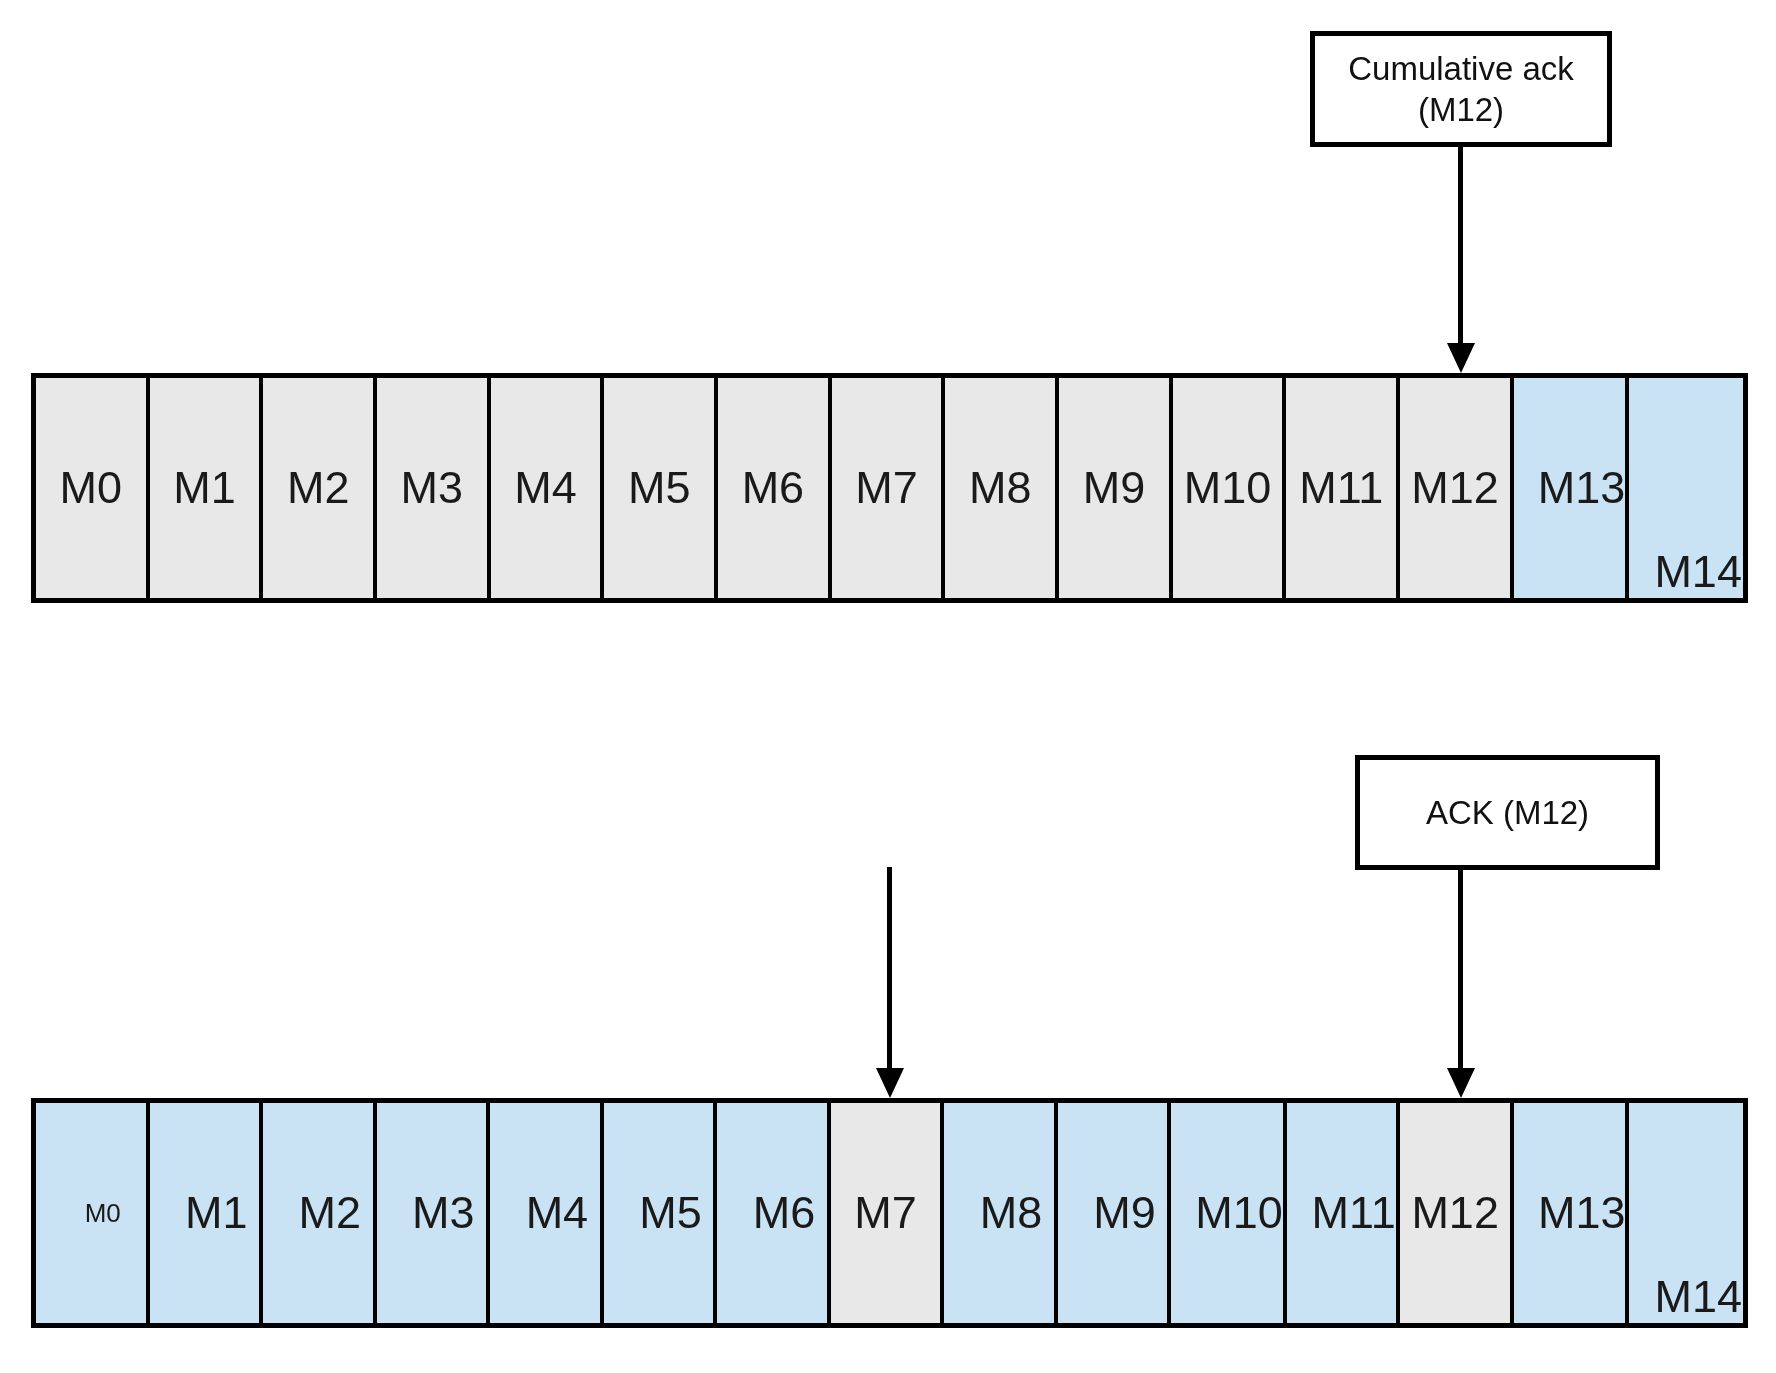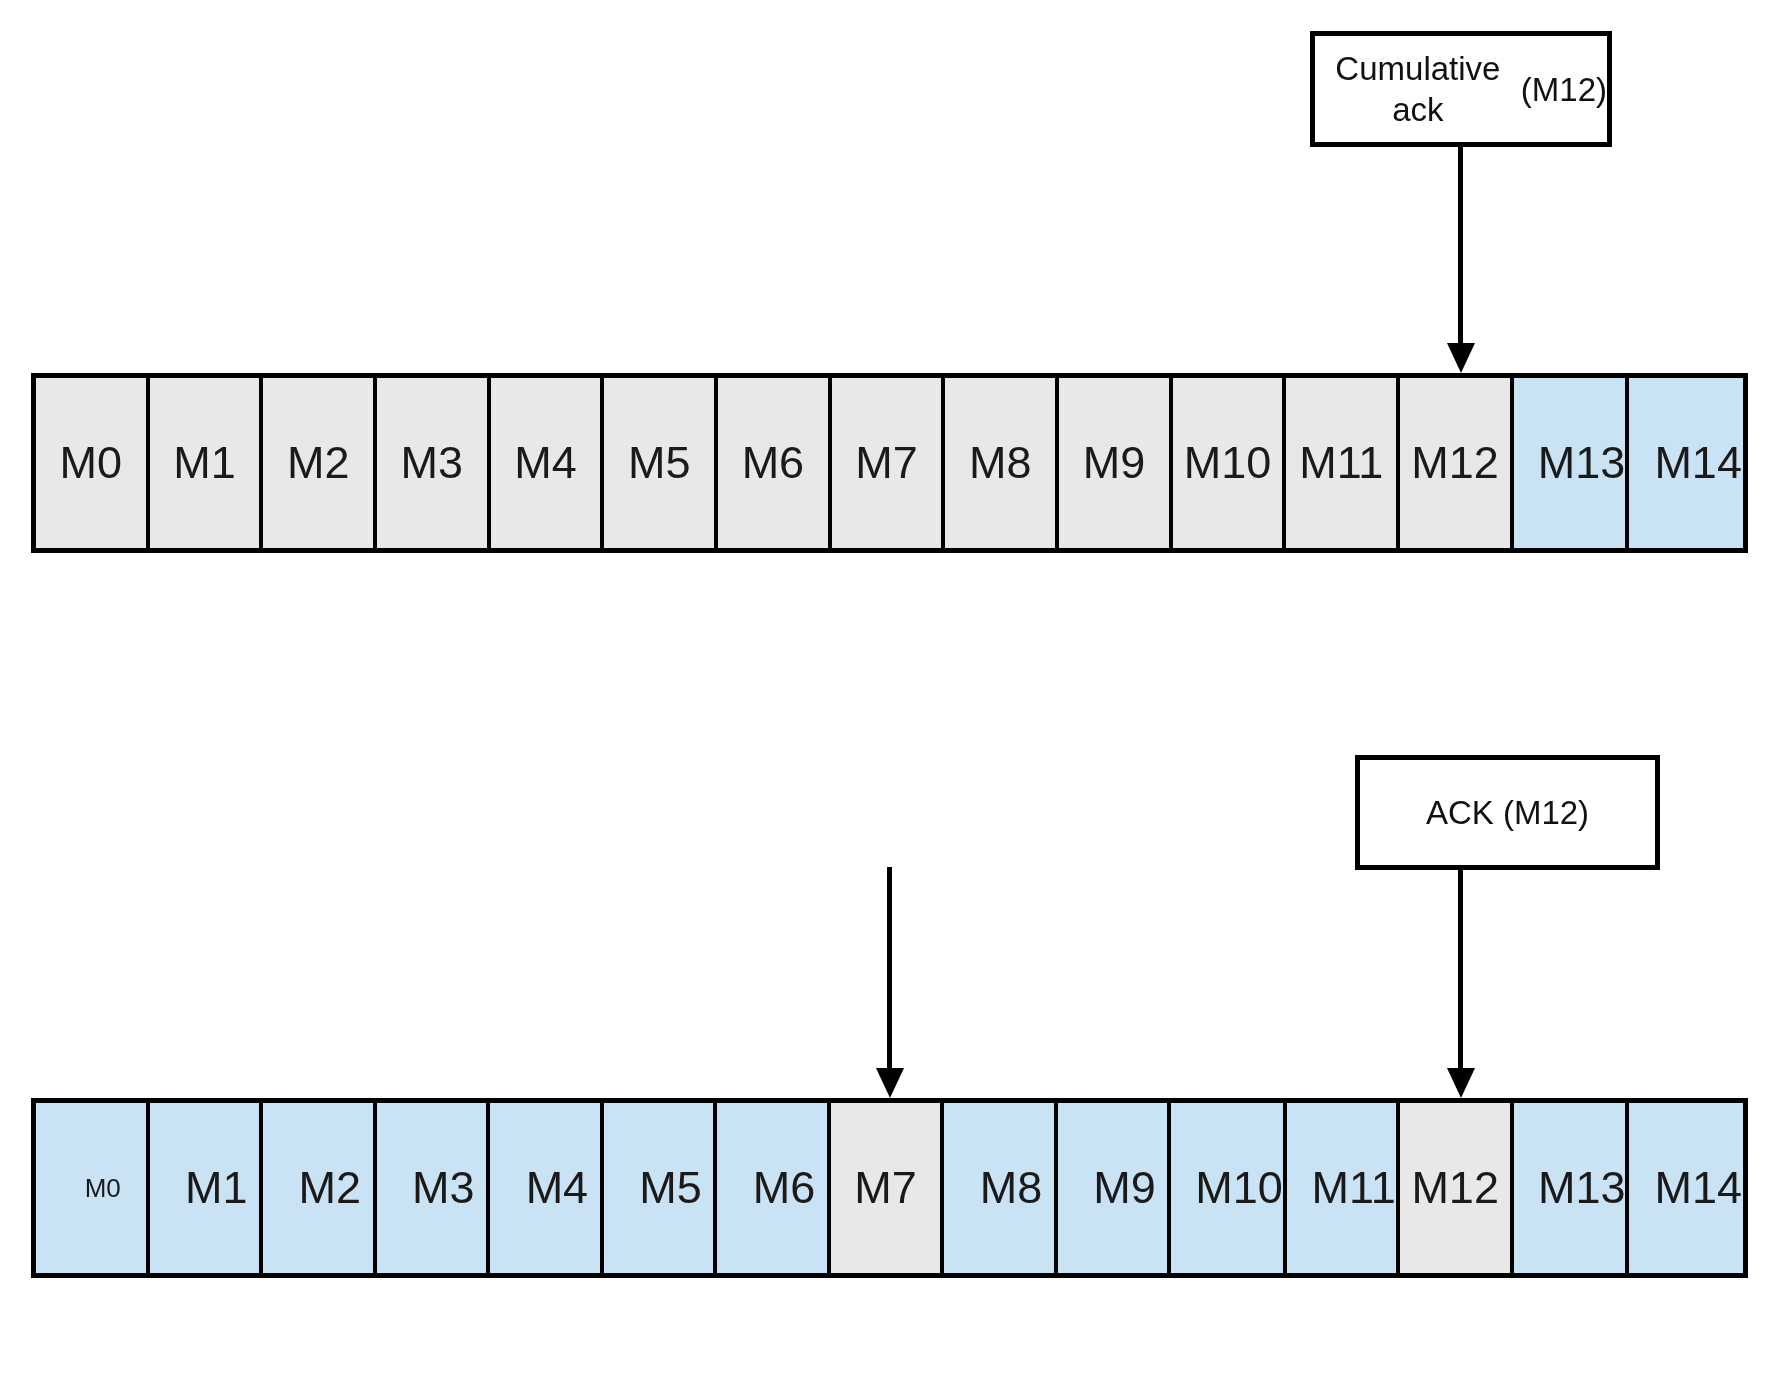--- a/index.html
+++ b/index.html
@@ -14,56 +14,56 @@
     height: 1373px;
     background: #ffffff;
     overflow: hidden;
   }
 
   
   .msg-row {
     position: absolute;
     left: 31px;
     width: 1717px;
-    height: 180px;
+    height: 230px;
     box-sizing: border-box;
     border: 5px solid var(--color-border, #000);
     display: grid;
     grid-template-columns: repeat(15, 1fr);
     background: #ffffff;
   }
   .row-top    { top: 373px; }
   .row-bottom { top: 1098px; }
 
   .cell {
     box-sizing: border-box;
     border-right: 4px solid var(--color-border, #000);
     display: flex;
     align-items: center;
     justify-content: center;
   }
-  .cell:last-child { border-right: none; }
+  .cell:last-child { border-right: none; align-items: flex-end; }
   .cell.acked   { background: var(--color-acked, #e8e8e8); }
   .cell.pending { background: var(--color-pending, #c9e3f5); padding-left: 24px; }
 
   .cell-label {
     font-size: 45px;
     color: #1a1a1a;
     letter-spacing: 0px;
   }
   .cell-label.small { font-size: 26px; }
 
   
   .label-box {
     position: absolute;
     box-sizing: border-box;
     border: 5px solid var(--color-border, #000);
     background: var(--color-box_bg, #fff);
     display: flex;
-    flex-direction: row;
+    flex-direction: column;
     align-items: center;
     justify-content: center;
     text-align: center;
     font-size: 33px;
     color: #111111;
     line-height: 41px;
   }
   .box-cum   { left: 1310px; top: 31px;  width: 302px; height: 116px; }
   .box-ack7  { left: 737px;  top: 756px; width: 306px; height: 113px; }
   .box-ack12 { left: 1308px; top: 755px; width: 305px; height: 115px; margin-left: 47px; }

